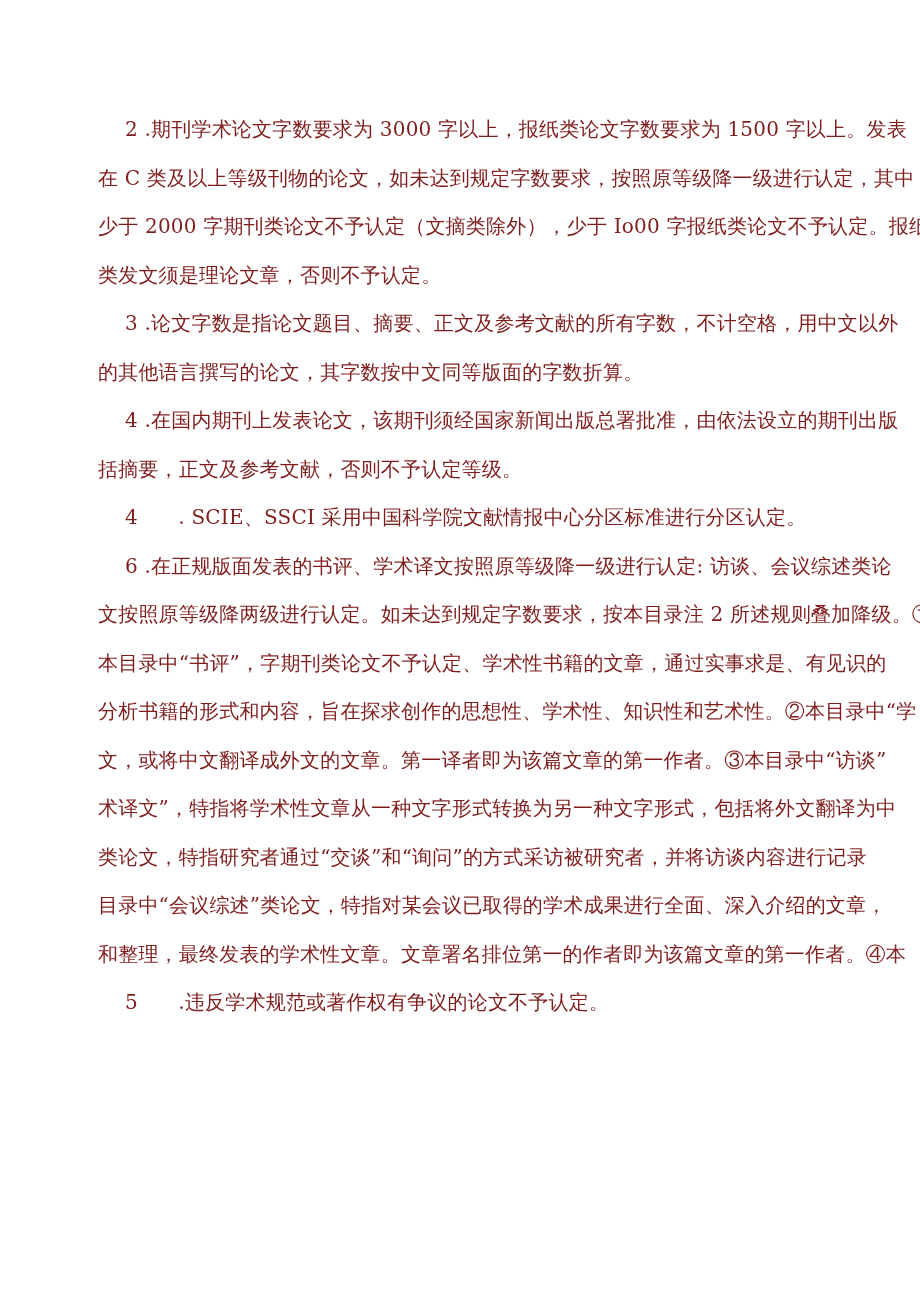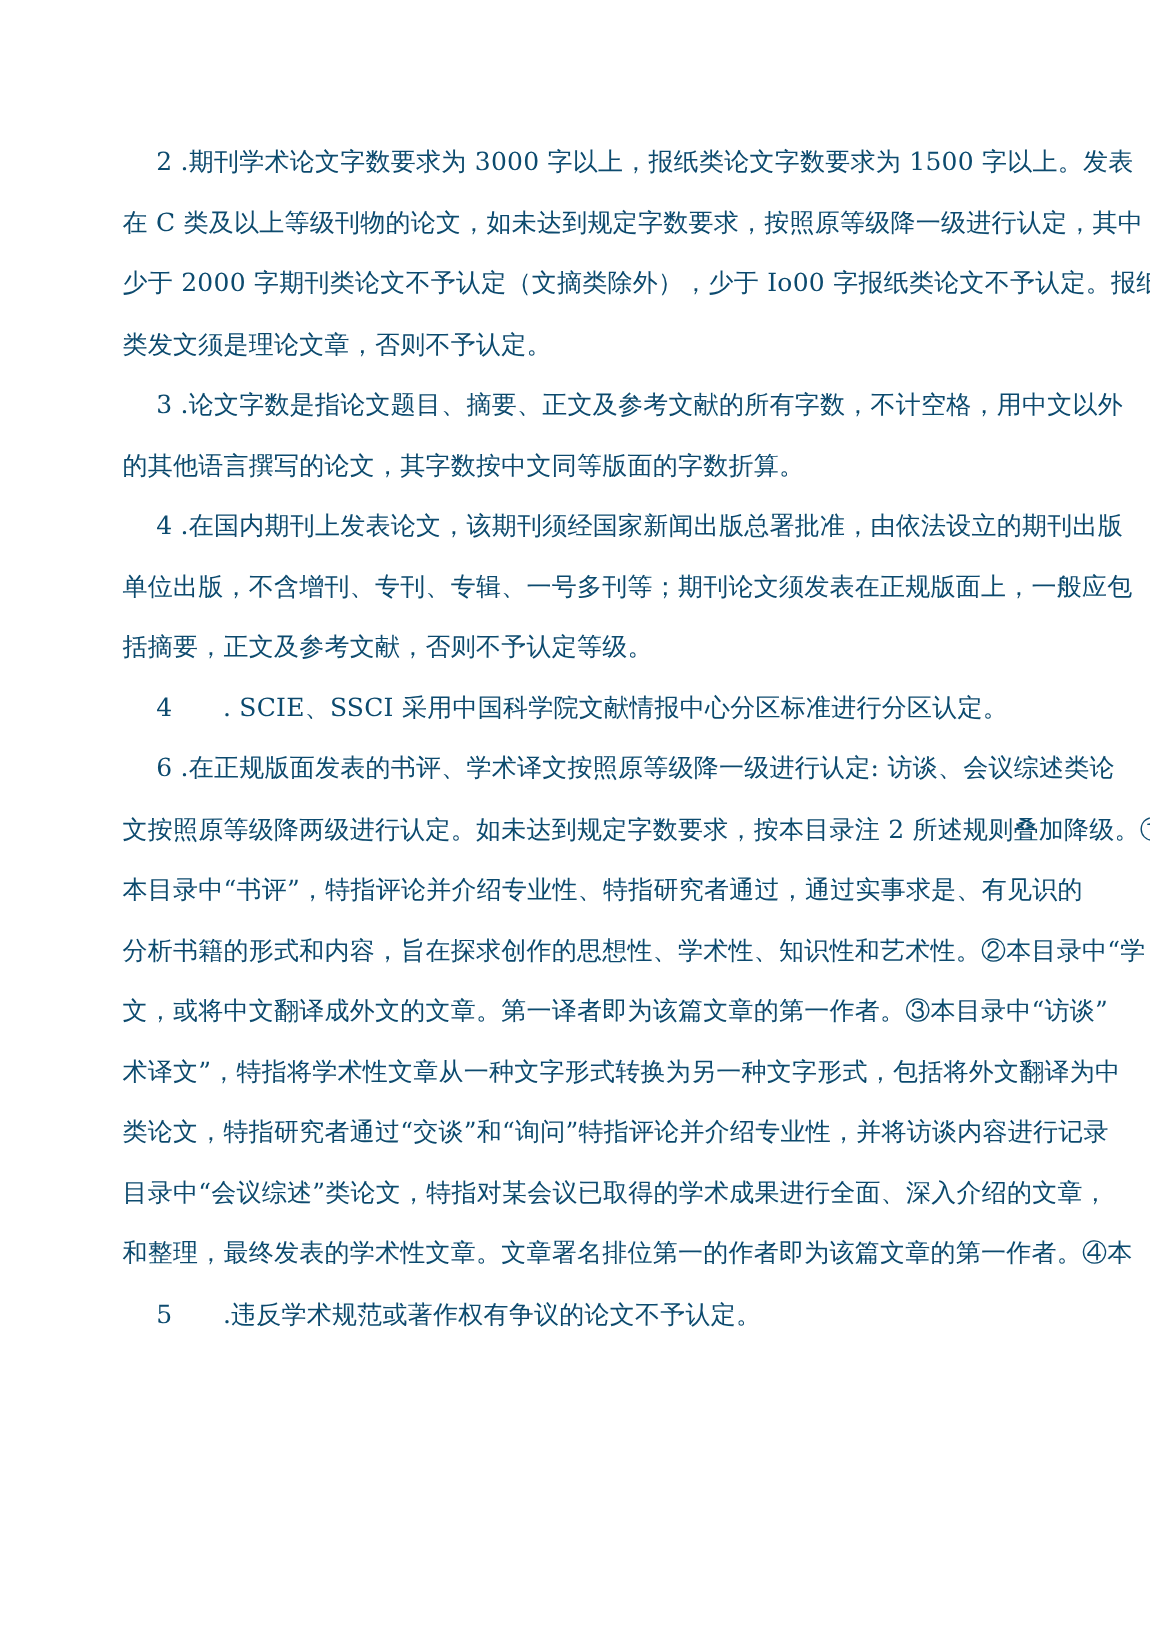--- a/index.html
+++ b/index.html
@@ -9,21 +9,21 @@
       background: #ffffff;
       overflow: hidden;
     }
     .page {
       box-sizing: border-box;
       width: 908px;
       height: 1301px;
       padding: 105px 8px 0 98px;
       font-family: "DejaVu Serif", "Liberation Serif", serif;
       font-size: 20px;
-      color: #0c4a6e;
+      color: #7f1d1d;
     }
     .para { margin: 0; padding: 0; }
     .line {
       display: block;
       line-height: 48.5px;
       white-space: pre;
       letter-spacing: 0.2px;
     }
     .line.first { text-indent: 27px; }
   </style>
@@ -36,33 +36,32 @@
       <span class="line">在 C 类及以上等级刊物的论文，如未达到规定字数要求，按照原等级降一级进行认定，其中</span>
       <span class="line">少于 2000 字期刊类论文不予认定（文摘类除外），少于 Io00 字报纸类论文不予认定。报纸</span>
       <span class="line">类发文须是理论文章，否则不予认定。</span>
     </p>
     <p class="para">
       <span class="line first">3 .论文字数是指论文题目、摘要、正文及参考文献的所有字数，不计空格，用中文以外</span>
       <span class="line">的其他语言撰写的论文，其字数按中文同等版面的字数折算。</span>
     </p>
     <p class="para">
       <span class="line first">4 .在国内期刊上发表论文，该期刊须经国家新闻出版总署批准，由依法设立的期刊出版</span>
-      <span class="line">单位出版，不含增刊、专刊、专辑、一号多刊等；期刊论文须发表在正规版面上，一般应包</span>
       <span class="line">括摘要，正文及参考文献，否则不予认定等级。</span>
     </p>
     <p class="para">
       <span class="line first">4　　. SCIE、SSCI 采用中国科学院文献情报中心分区标准进行分区认定。</span>
     </p>
     <p class="para">
       <span class="line first">6 .在正规版面发表的书评、学术译文按照原等级降一级进行认定: 访谈、会议综述类论</span>
       <span class="line">文按照原等级降两级进行认定。如未达到规定字数要求，按本目录注 2 所述规则叠加降级。①</span>
-      <span class="line">本目录中“书评”，特指评论并介绍专业性、特指研究者通过，通过实事求是、有见识的</span>
+      <span class="line">本目录中“书评”，字期刊类论文不予认定、学术性书籍的文章，通过实事求是、有见识的</span>
       <span class="line">分析书籍的形式和内容，旨在探求创作的思想性、学术性、知识性和艺术性。②本目录中“学</span>
       <span class="line">文，或将中文翻译成外文的文章。第一译者即为该篇文章的第一作者。③本目录中“访谈”</span>
       <span class="line">术译文”，特指将学术性文章从一种文字形式转换为另一种文字形式，包括将外文翻译为中</span>
-      <span class="line">类论文，特指研究者通过“交谈”和“询问”特指评论并介绍专业性，并将访谈内容进行记录</span>
+      <span class="line">类论文，特指研究者通过“交谈”和“询问”的方式采访被研究者，并将访谈内容进行记录</span>
       <span class="line">目录中“会议综述”类论文，特指对某会议已取得的学术成果进行全面、深入介绍的文章，</span>
       <span class="line">和整理，最终发表的学术性文章。文章署名排位第一的作者即为该篇文章的第一作者。④本</span>
     </p>
     <p class="para">
       <span class="line first">5　　.违反学术规范或著作权有争议的论文不予认定。</span>
     </p>
   </div>
 
 </body></html>

